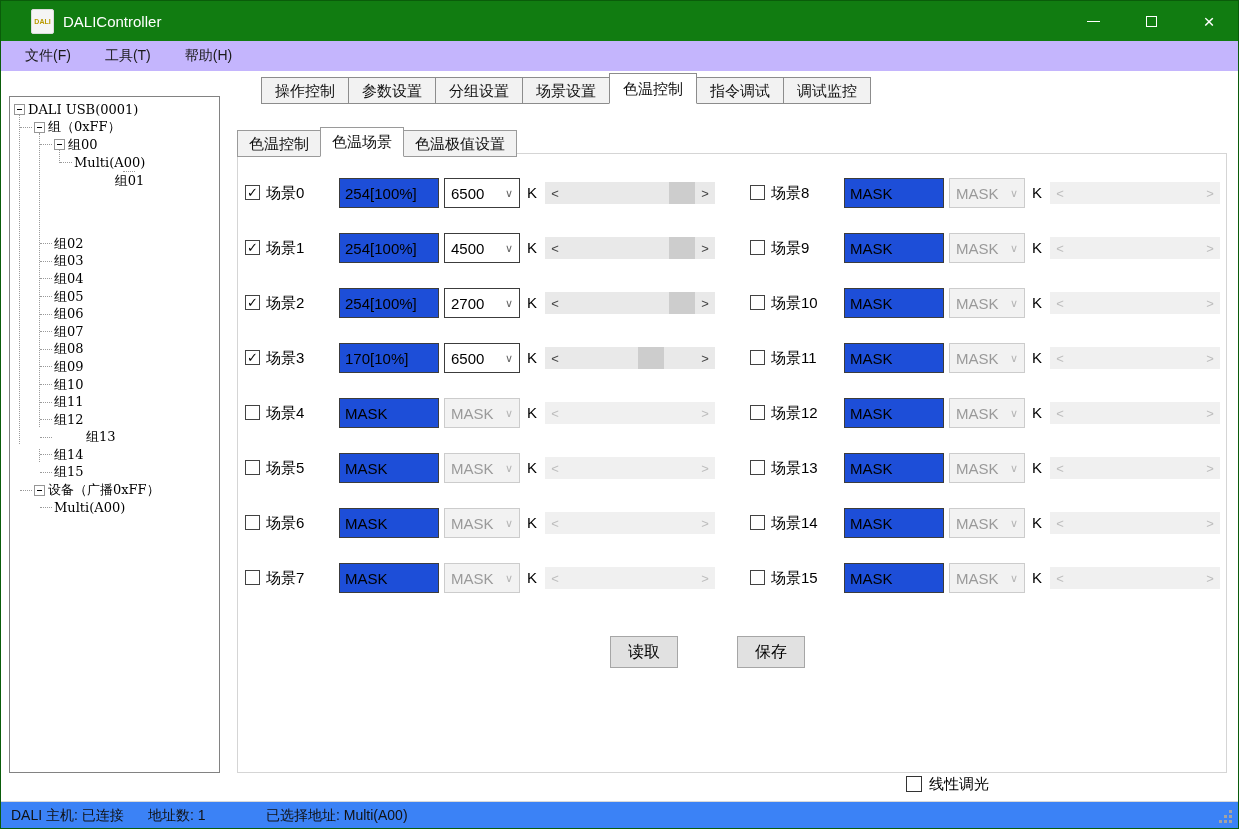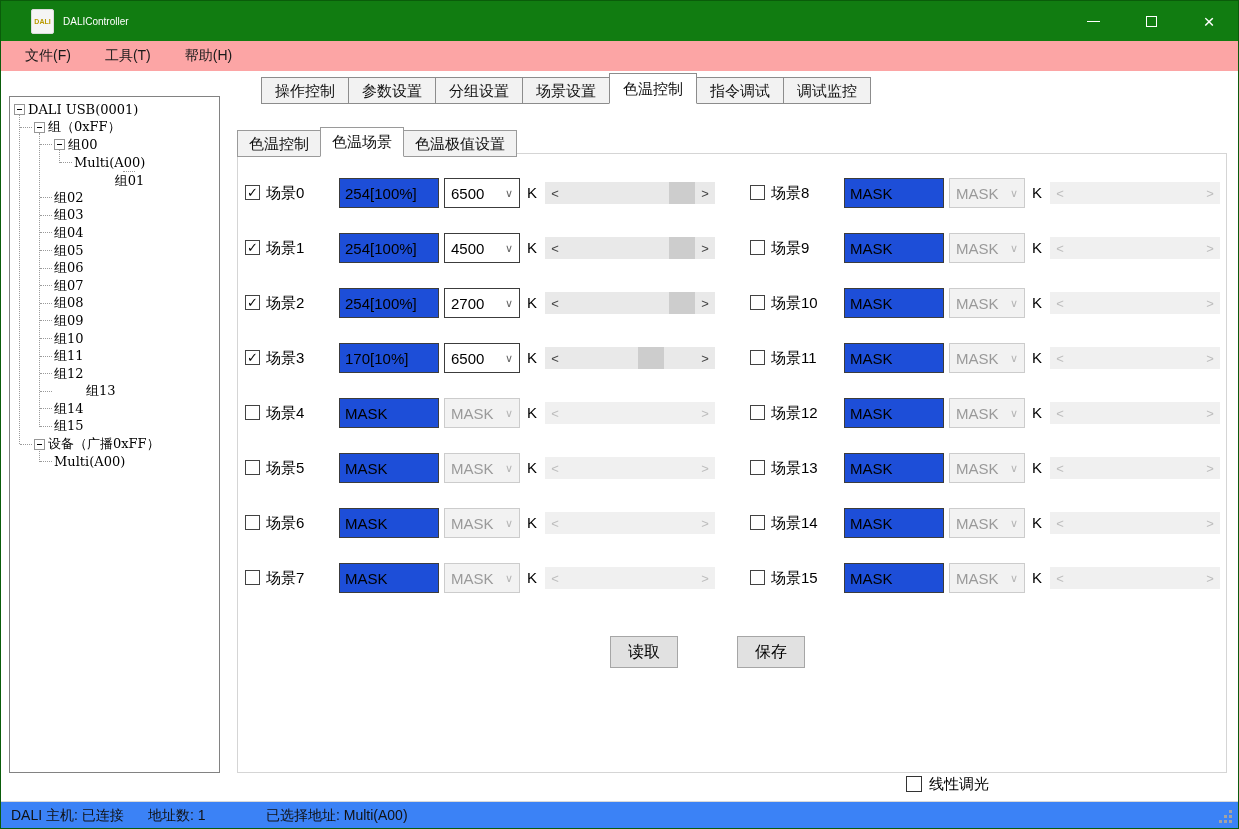--- a/index.html
+++ b/index.html
@@ -2,29 +2,29 @@
 <html><head>
 <meta charset="utf-8">
 <style>
   * { margin:0; padding:0; box-sizing:border-box; }
   html,body { width:1239px; height:829px; font-family:"Liberation Sans","DejaVu Sans",sans-serif; background:#fff; }
   .window { position:relative; width:1239px; height:829px; background:#fff; border:1px solid #0a5c0a; overflow:hidden; }
 
   
   .titlebar { position:absolute; left:0; top:0; width:100%; height:40px; background:#117c11; display:flex; align-items:center; }
   .app-icon { width:23px; height:25px; background:#f5f5f5; border-radius:2px; margin-left:30px; display:flex; align-items:center; justify-content:center; font-size:7px; font-weight:bold; color:#b99a00; letter-spacing:0; border:1px solid #dcdcdc; }
-  .title { color:#fff; font-size:10px; margin-left:9px; }
+  .title { color:#fff; font-size:15px; margin-left:9px; }
   .wincontrols { margin-left:auto; display:flex; height:100%; }
   .wbtn { width:58px; height:100%; display:flex; align-items:center; justify-content:center; color:#fff; cursor:default; }
   .minglyph { width:13px; height:1px; background:#fff; display:inline-block; }
   .maxglyph { width:11px; height:11px; border:1px solid #fff; display:inline-block; }
   .closeglyph { font-size:19px; line-height:19px; }
 
   
-  .menubar { position:absolute; left:0; top:40px; width:100%; height:30px; background:#fca5a5; display:flex; align-items:center; padding-left:12px; }
+  .menubar { position:absolute; left:0; top:40px; width:100%; height:30px; background:#c4b5fd; display:flex; align-items:center; padding-left:12px; }
   .menu-item { font-size:14px; color:#1a1a1a; padding:4px 12px; margin-right:10px; }
 
   
   .tree { position:absolute; left:8px; top:95px; width:211px; height:677px; background:#fff; border:1px solid #828282; font-family:"DejaVu Serif","Liberation Serif",serif; font-size:13px; color:#000; padding-top:4px; overflow:hidden; }
   .trow { height:17.6px; display:flex; align-items:center; white-space:nowrap; }
   .expbox { width:11px; height:11px; border:1px solid #969696; background:#fff; position:relative; flex:none; margin-right:3px; }
   .expbox::after { content:""; position:absolute; left:2px; top:4px; width:5px; height:1px; background:#000; }
   .stub { width:12px; border-top:1px dotted #9a9a9a; flex:none; margin-right:2px; }
   .guide { position:absolute; width:0; border-left:1px dotted #9a9a9a; }
 
@@ -125,21 +125,21 @@
           <span>组00</span>
         </div>
         <div class="trow" style="padding-left: 50px;">
           <span class="stub"></span>
           <span>Multi(A00)</span>
         </div>
         <div class="trow" style="padding-left: 30px; flex-direction: column;">
           <span class="stub"></span>
           <span>组01</span>
         </div>
-        <div class="trow" style="padding-left: 30px;">
+        <div class="trow" style="padding-left: 30px; margin-top: 46px;">
           <span class="stub"></span>
           <span>组02</span>
         </div>
         <div class="trow" style="padding-left: 30px;">
           <span class="stub"></span>
           <span>组03</span>
         </div>
         <div class="trow" style="padding-left: 30px;">
           <span class="stub"></span>
           <span>组04</span>

